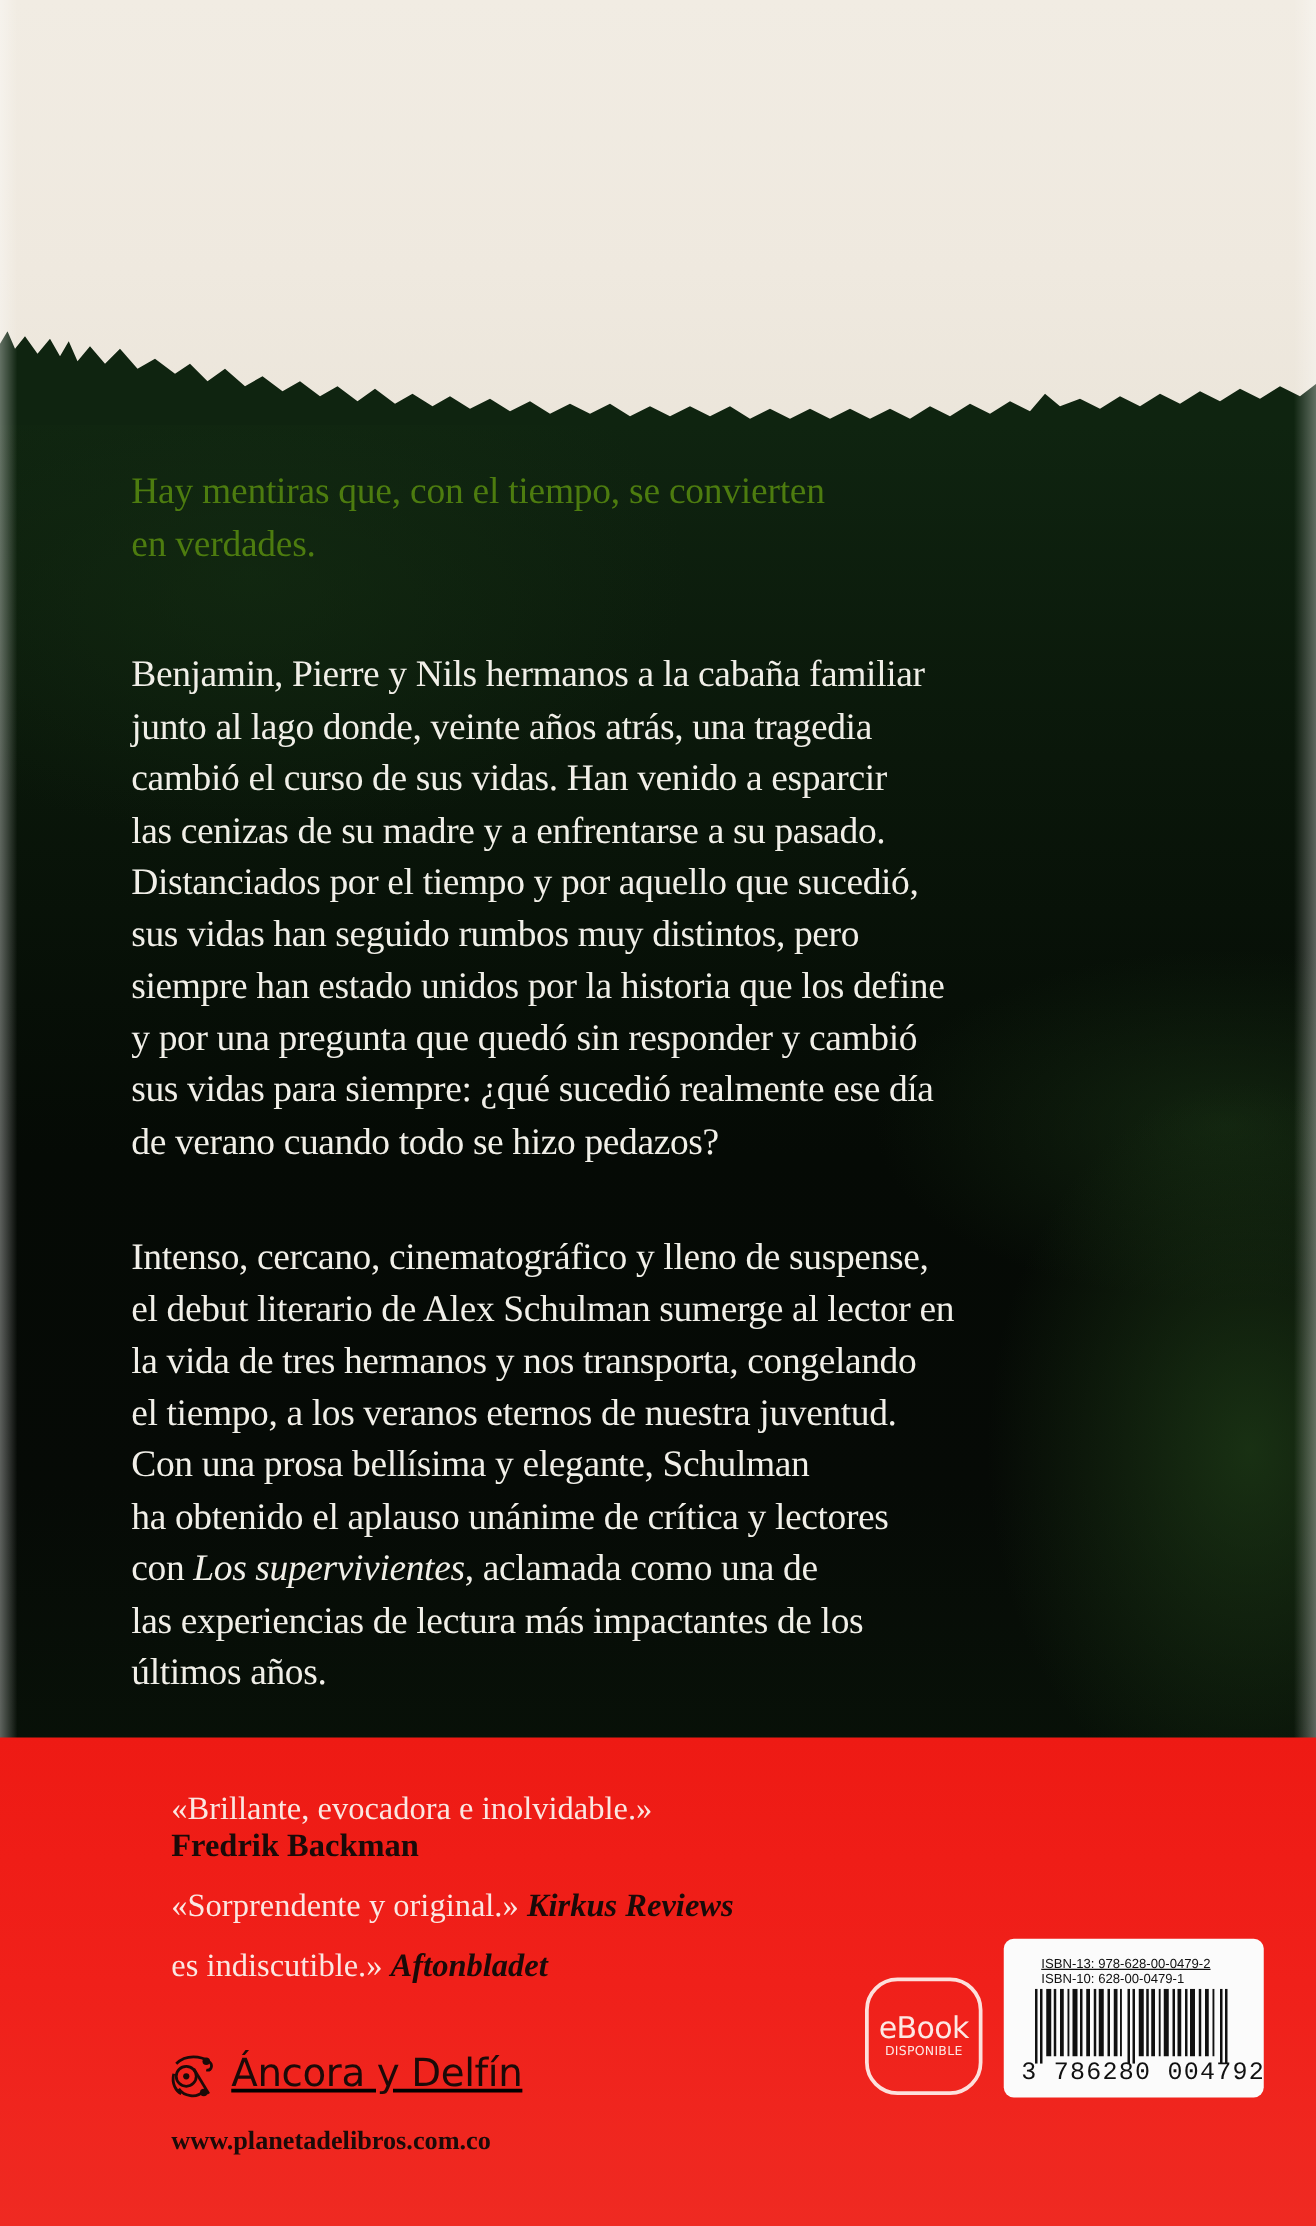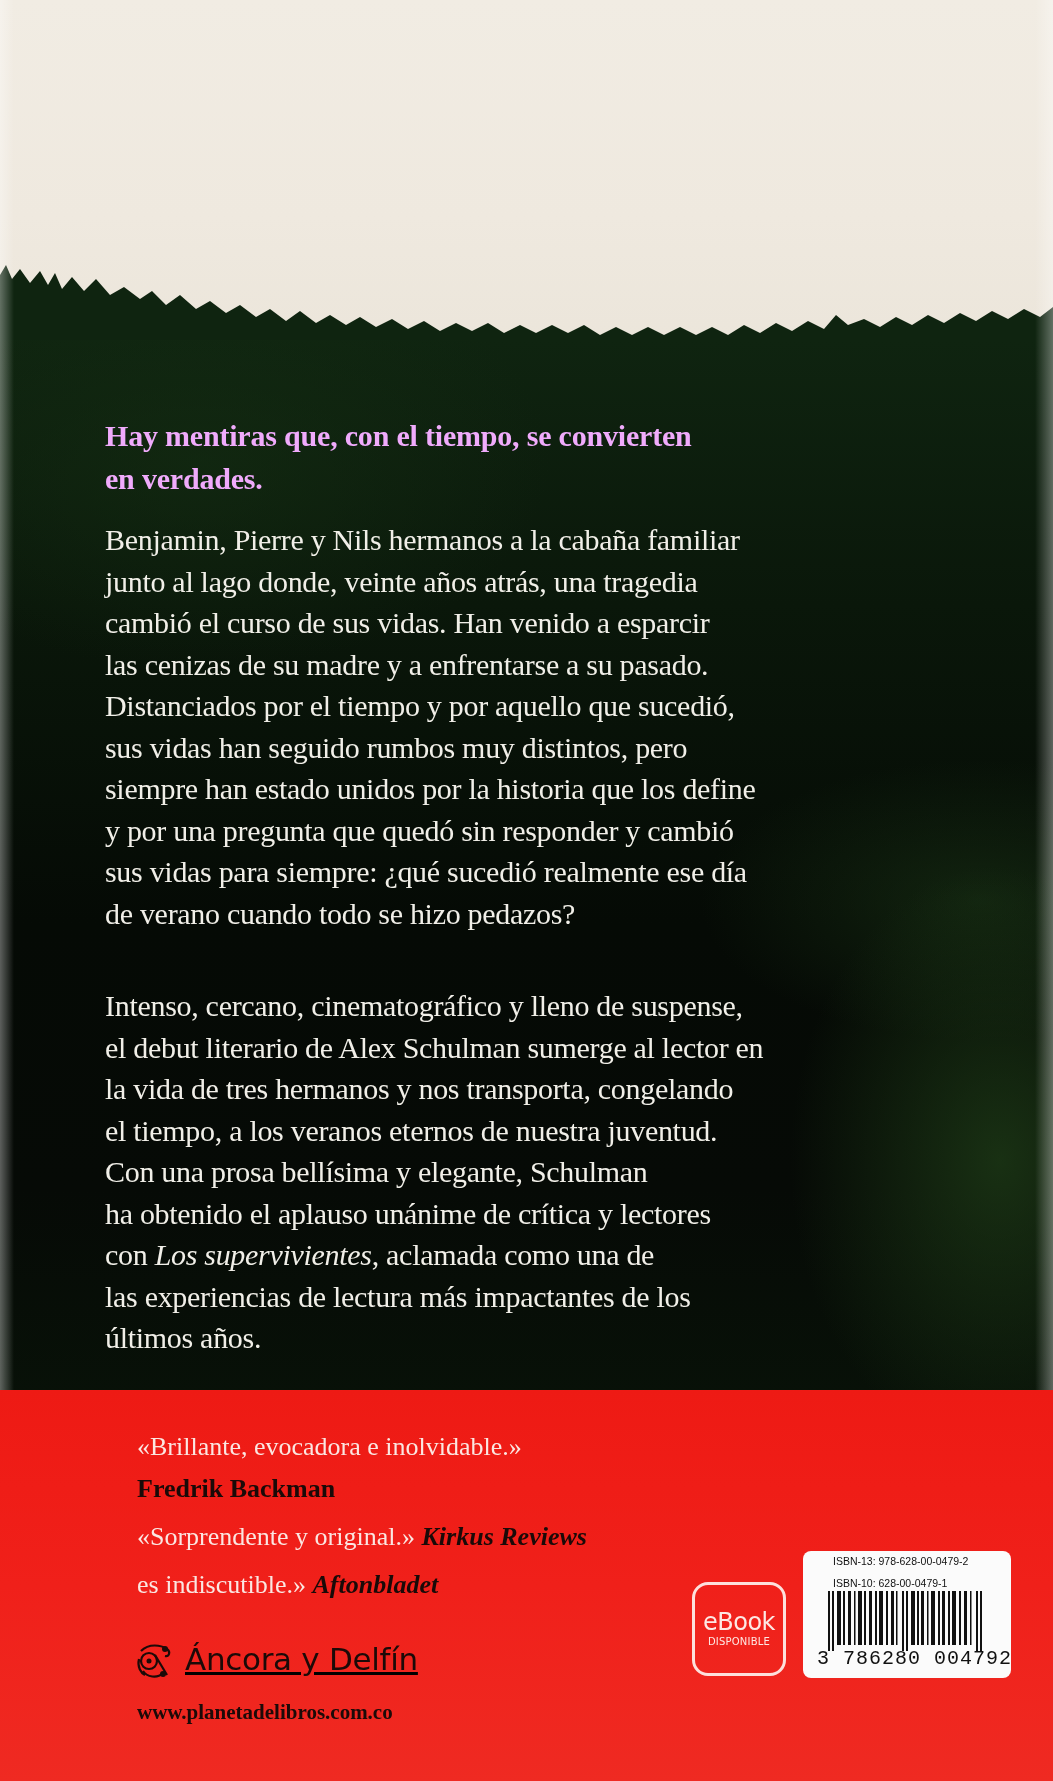--- a/index.html
+++ b/index.html
@@ -29,70 +29,70 @@
   }
   .wrap-edge-left {
     position: absolute; left: 0; top: 0; width: 14px; height: 1781px;
     background: linear-gradient(90deg, rgba(255,255,255,0.35), rgba(255,255,255,0));
   }
   .wrap-edge-right {
     position: absolute; right: 0; top: 0; width: 18px; height: 1781px;
     background: linear-gradient(270deg, rgba(255,255,255,0.35), rgba(255,255,255,0));
   }
   .tagline {
-    position: absolute; left: 105px; top: 414px; width: 800px;
-    color: #f0abfc; font-size: 30px; line-height: 43px; letter-spacing: -0.2px; font-weight: bold;
+    position: absolute; left: 105px; top: 371px; width: 800px;
+    color: #4d7c0f; font-size: 30px; line-height: 43px; letter-spacing: -0.2px;
   }
   .para {
     position: absolute; left: 105px; width: 800px;
     color: #f1efe8; font-size: 30px; line-height: 41.5px; letter-spacing: -0.3px;
   }
   .p1 { top: 519px; }
   .p2 { top: 985px; }
   .para .line, .tagline .line { display: block; white-space: nowrap; }
   .para i { font-style: italic; }
 
   .red-band {
     position: absolute; left: 0; top: 1390px; width: 1053px; height: 391px;
     background: linear-gradient(180deg, #ee1a14 0%, #f0201a 50%, #ef2a22 100%);
   }
   .quotes { position: absolute; left: 137px; top: 1432px; width: 560px; }
   .quote { color: #fbe7e2; font-size: 26px; line-height: 30px; margin-bottom: 18px; }
   .quote .line { display: block; white-space: nowrap; }
-  .src { color: #1a0a08; font-weight: bold; margin-top: 12px; }
+  .src { color: #1a0a08; font-weight: bold; }
   .src-it { color: #1a0a08; font-weight: bold; font-style: italic; }
 
   .publisher {
     position: absolute; left: 135px; top: 1641px; height: 50px;
     display: flex; gap: 10px; text-decoration: underline;
   }
   .publisher-name {
     font-family: "DejaVu Sans", sans-serif; font-size: 31px; color: #1c0a08; letter-spacing: -0.3px;
   }
   .url {
     position: absolute; left: 137px; top: 1700px;
     font-size: 21px; font-weight: bold; color: #1c0a08;
   }
 
   .ebook {
     position: absolute; left: 692px; top: 1582px; width: 94px; height: 94px;
-    border: 3px solid #fde0dc; border-radius: 16px; box-sizing: border-box;
+    border: 3px solid #fde0dc; border-radius: 26px; box-sizing: border-box;
     display: flex; flex-direction: column; align-items: center; justify-content: center;
     color: #fde8e4; font-family: "DejaVu Sans", sans-serif;
   }
   .ebook-title { font-size: 24px; line-height: 26px; letter-spacing: -0.5px; }
   .ebook-sub { font-size: 10px; line-height: 14px; letter-spacing: 0.2px; }
 
   .barcode-label {
     position: absolute; left: 803px; top: 1551px; width: 208px; height: 127px;
     background: #fbfbfb; border-radius: 8px;
     font-family: "Liberation Sans", "DejaVu Sans", sans-serif; color: #111;
   }
   .isbn { position: absolute; left: 30px; font-size: 10.5px; line-height: 12px; white-space: nowrap; }
-  .isbn13 { top: 4px; }
+  .isbn13 { top: 14px; text-decoration: underline; }
   .isbn10 { top: 26px; }
   .bars { position: absolute; left: 25px; top: 40px; width: 155px; height: 60px; }
   .barnum {
     position: absolute; left: 14px; top: 96px; width: 180px;
     font-family: "Liberation Mono", "DejaVu Sans Mono", monospace; font-size: 20px;
     letter-spacing: 1px; white-space: nowrap; background: transparent;
   }
 </style>
 </head>
 <body>

